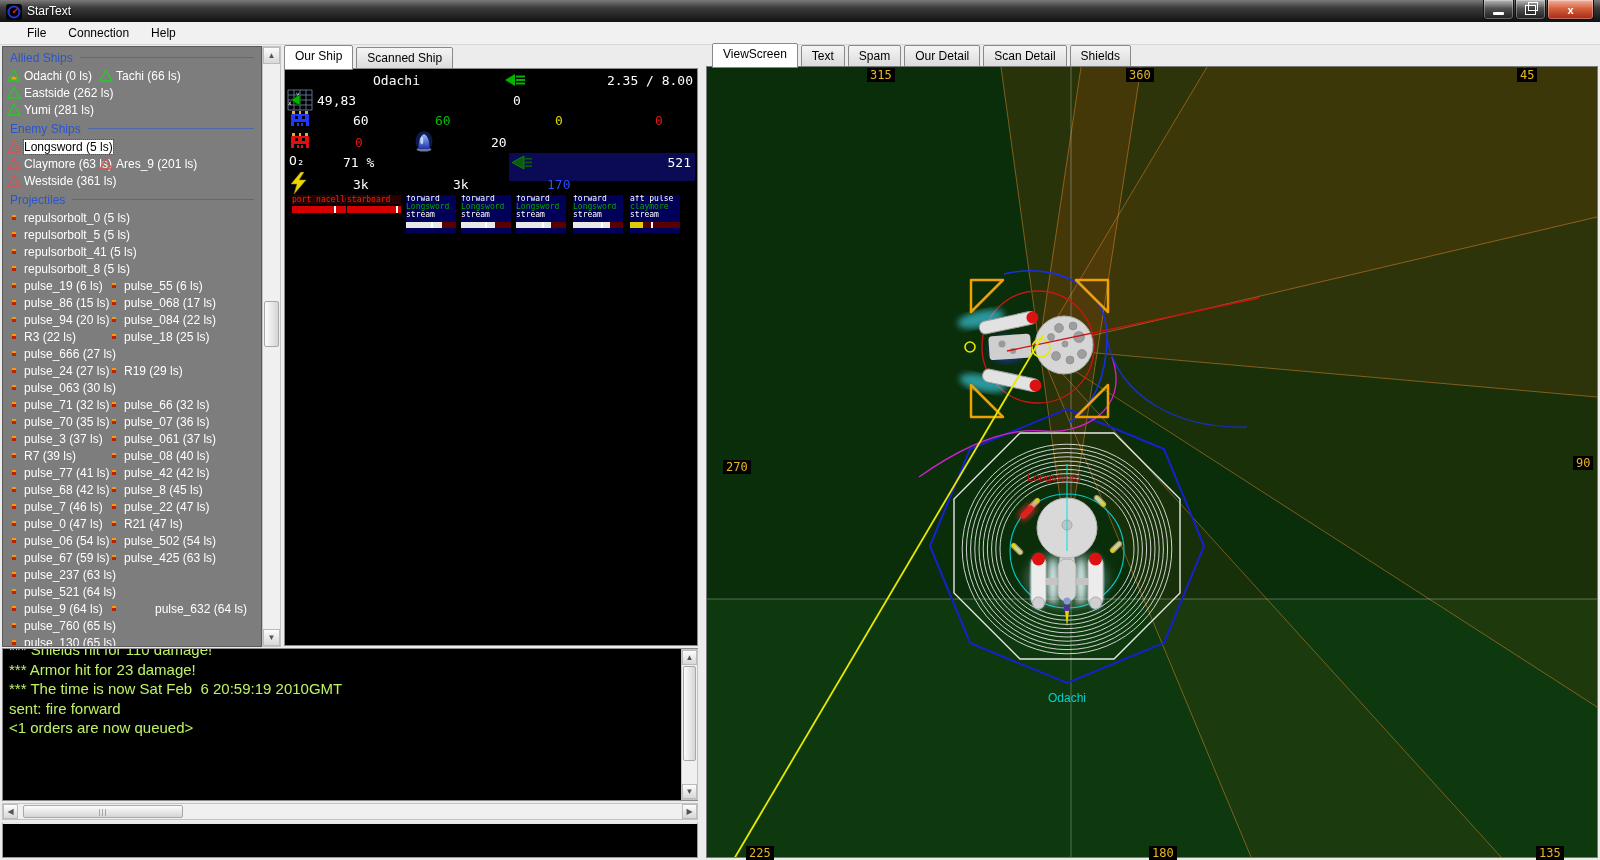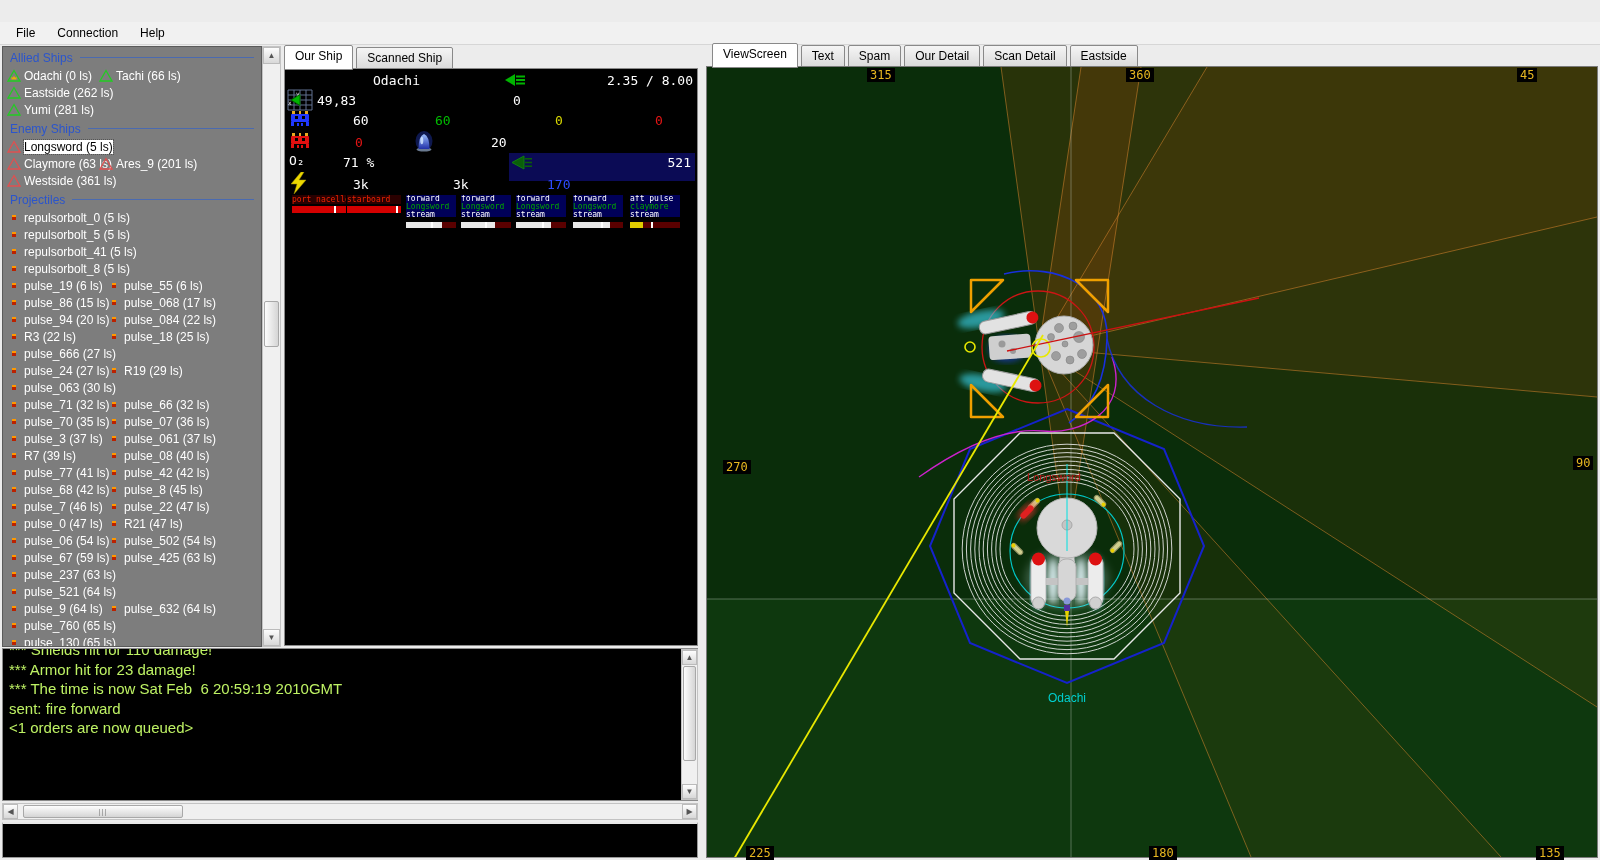--- a/index.html
+++ b/index.html
@@ -15,21 +15,21 @@
     border-radius:0 0 4px 4px;display:flex;align-items:center;justify-content:center;
     background:linear-gradient(rgba(255,255,255,.45),rgba(255,255,255,.12) 45%,rgba(40,40,40,.45));
     box-shadow:inset 0 0 0 1px rgba(255,255,255,.3);color:#fff;}
   .win-btn.close{width:45px;background:linear-gradient(#f2b5a3,#d5603c 45%,#a52a16);}
   .glyph-min{width:11px;height:3px;background:#fff;margin-top:8px;border-radius:1px;}
   .glyph-restore{position:relative;width:9px;height:8px;border:1px solid #fff;background:rgba(0,0,0,.2);}
   .glyph-restore:before{content:"";position:absolute;left:2px;top:-4px;width:8px;height:7px;border:1px solid #fff;}
   .glyph-close{font-size:11px;font-weight:bold;}
   
   .menubar{position:absolute;left:0;top:22px;width:1600px;height:23px;background:#f1f1f1;
-    border-bottom:1px solid #d6d6d6;display:flex;font-size:12px;color:#000;padding-left:5px;box-sizing:border-box;}
+    border-bottom:1px solid #d6d6d6;display:flex;font-size:12px;color:#000;padding-left:16px;box-sizing:border-box;}
   .menu-item{padding:4px 11px 0 11px;}
   
   .left-panel{position:absolute;left:2px;top:46px;width:260px;height:601px;background:#7d7d7d;
     border:1px solid #5a5a5a;box-sizing:border-box;overflow:hidden;font-size:12px;color:#fff;}
   .lp-header{display:flex;align-items:center;color:#2b55cc;padding:3px 4px 2px 7px;height:15px;}
   .lp-header .line{flex:1;height:1px;background:#4a6ab0;margin:0 3px 0 7px;}
   .lp-row{position:relative;height:17px;}
   .lp-item{position:absolute;top:0;display:flex;align-items:center;white-space:nowrap;height:17px;}
   .lp-icon{display:inline-flex;width:14px;justify-content:center;margin-right:3px;}
   .lp-item.selected .lp-label{background:#fff;color:#000;outline:1px dotted #555;}
@@ -51,21 +51,21 @@
     border:1px solid #8a8a8a;font-family:"DejaVu Sans Mono",monospace;color:#fff;font-size:13px;}
   .hud .h{position:absolute;white-space:pre;}
   .hud .green{color:#00bb00}.hud .yellow{color:#d8d800}.hud .red{color:#e51515}.hud .blue{color:#2d4cff}
   .hicon{position:absolute;}
   .shield-bar{position:absolute;left:224px;top:84px;width:186px;height:28px;background:#0b0b55;}
   .shield-val{position:absolute;right:4px;top:2px;}
   .weapons{position:absolute;left:0;top:126px;width:412px;height:36px;}
   .wn-label{position:absolute;top:0;width:54px;height:9px;font-size:8px;line-height:9px;
     color:#ee2200;background:#2a0000;white-space:nowrap;overflow:hidden;}
   .wn-bar{position:absolute;top:11px;width:54px;height:7px;background:#d40000;}
-  .wl-box{position:absolute;top:0;width:50px;height:22px;background:#000058;font-size:8px;line-height:8px;}
+  .wl-box{position:absolute;top:0;width:50px;height:38px;background:#000058;font-size:8px;line-height:8px;}
   .wl-box div{white-space:nowrap;overflow:hidden;}
   .wl-box .l2{color:#00a400;}
   .wl-bar{position:absolute;top:27px;width:50px;height:6px;background:#5a0000;}
   .wl-fill{position:absolute;left:0;top:0;height:6px;}
   .tick{position:absolute;top:0;width:2px;height:100%;background:#fff;}
   
   .console{position:absolute;left:2px;top:648px;width:696px;height:153px;background:#000;
     border:1px solid #8a8a8a;box-sizing:border-box;overflow:hidden;}
   .con-line{color:#bef264;font-size:15px;line-height:19.5px;padding-left:6px;white-space:pre;}
   .con-line:first-child{margin-top:-9px;}
@@ -75,20 +75,40 @@
   .viewscreen{position:absolute;left:706px;top:66px;width:890px;height:790px;background:#0a2d0a;
     border:1px solid #7a7a7a;box-sizing:content-box;}
   .chip{position:absolute;background:#000;color:#e8b820;font-family:"DejaVu Sans Mono",monospace;
     font-size:12px;line-height:14px;padding:0 3px;z-index:5;}
 </style>
 </head>
 <body>
 
 <div class="window">
 
+  <div class="titlebar">
+    <svg class="title-icon" viewBox="0 0 16 16">
+      <rect width="16" height="16" rx="3" fill="#060606"></rect>
+      <circle cx="8" cy="8" r="5.5" fill="#000" stroke="#2238cc" stroke-width="2"></circle>
+      <path d="M8 8 L11.5 4.5" stroke="#cc2020" stroke-width="1.5"></path>
+      <circle cx="8" cy="8" r="1.2" fill="#cc2020"></circle>
+    </svg>
+    <span class="title-text">StarText</span>
+    <div class="win-btns">
+      <div class="win-btn">
+          <div class="glyph-min"></div>
+        </div>
+      <div class="win-btn">
+          <div class="glyph-restore"></div>
+        </div>
+      <div class="win-btn close">
+          <span class="glyph-close">x</span>
+        </div>
+    </div>
+  </div>
 
   <div class="menubar">
       <div class="menu-item">File</div>
       <div class="menu-item">Connection</div>
       <div class="menu-item">Help</div>
     </div>
 
   <div class="left-panel">
       <div class="lp-header">
         <span>Allied Ships</span>
@@ -570,21 +590,21 @@
       <div class="lp-row">
         <div class="lp-item" style="left: 4px;">
           <span class="lp-icon">
             <svg width="5" height="6">
               <rect x="0" y="0" width="4" height="2" fill="#ff9900"></rect>
               <rect x="0" y="2" width="4" height="3" fill="#bb2200"></rect>
             </svg>
           </span>
           <span class="lp-label">pulse_9 (64 ls)</span>
         </div>
-        <div class="lp-item" style="left: 104px;">
+        <div class="lp-item" style="left: 104px; gap: 31px;">
           <span class="lp-icon">
             <svg width="5" height="6">
               <rect x="0" y="0" width="4" height="2" fill="#ff9900"></rect>
               <rect x="0" y="2" width="4" height="3" fill="#bb2200"></rect>
             </svg>
           </span>
           <span class="lp-label">pulse_632 (64 ls)</span>
         </div>
       </div>
       <div class="lp-row">
@@ -790,21 +810,21 @@
     <div class="sb-thumb h" style="left:20px;top:1px;width:160px;height:13px;">|||</div>
   </div>
   <div class="input-box"></div>
 
   <div class="view-tabs">
       <div class="tab active">ViewScreen</div>
       <div class="tab">Text</div>
       <div class="tab">Spam</div>
       <div class="tab">Our Detail</div>
       <div class="tab">Scan Detail</div>
-      <div class="tab">Eastside</div>
+      <div class="tab">Shields</div>
     </div>
 
   <div class="viewscreen">
     <svg width="890" height="790" viewBox="0 0 890 790" style="position:absolute;left:0;top:0;">
       <defs>
         <filter id="b2">
             <feGaussianBlur stdDeviation="1.5"></feGaussianBlur>
           </filter>
         <filter id="b4">
             <feGaussianBlur stdDeviation="3"></feGaussianBlur>

